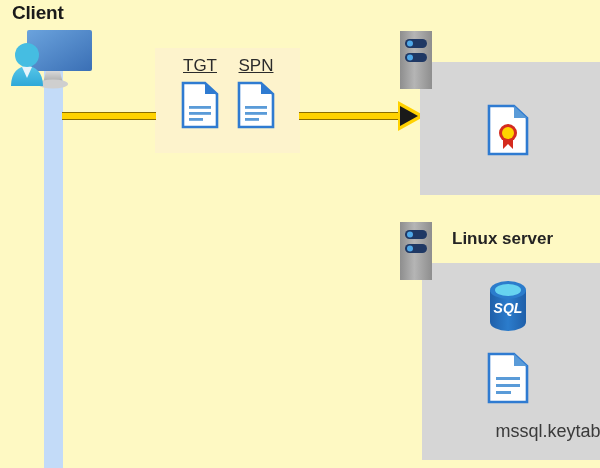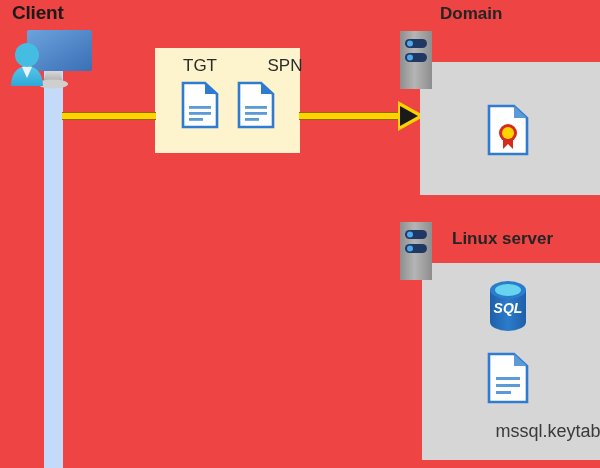--- a/index.html
+++ b/index.html
@@ -7,21 +7,21 @@
     padding: 0;
     background: #ffffff;
   }
   body {
     font-family: "Liberation Sans", sans-serif;
   }
   #canvas {
     position: relative;
     width: 600px;
     height: 468px;
-    background: #ef4444;
+    background: #fef9c3;
     overflow: hidden;
   }
 
   
   .abs { position: absolute; }
 
   
   #client-lifeline {
     left: 44px;
     top: 68px;
@@ -57,23 +57,24 @@
     height: 105px;
     background: #fdf3cc;
   }
   .msg-label {
     position: absolute;
     top: 8px;
     font-size: 17px;
     color: #2b2b2b;
     text-align: center;
     width: 46px;
+    text-decoration: underline;
   }
   #tgt-label { left: 22px; }
-  #spn-label { left: 78px; margin-left: 29px; }
+  #spn-label { left: 78px; }
 
   .msg-doc {
     position: absolute;
     top: 33px;
     width: 38px;
     height: 48px;
   }
   #tgt-doc { left: 26px; }
   #spn-doc { left: 82px; }
 
@@ -250,21 +251,20 @@
       </defs>
       <rect x="0" y="0" width="32" height="58" fill="url(#rackGrad1)"></rect>
       <rect x="5" y="8" width="22" height="9" rx="4.5" fill="#1f3864"></rect>
       <circle cx="10" cy="12.5" r="3" fill="#4fa8e8"></circle>
       <rect x="5" y="22" width="22" height="9" rx="4.5" fill="#1f3864"></rect>
       <circle cx="10" cy="26.5" r="3" fill="#4fa8e8"></circle>
     </svg>
   </div>
 
   <div class="abs server-title" id="dc-title">
-    <div>Domain</div>
   </div>
 
   <div class="abs" id="cert-icon">
     <svg width="42" height="52" viewBox="0 0 42 52" xmlns="http://www.w3.org/2000/svg">
       <path d="M2 2 H27 L40 14 V50 H2 Z" fill="#ffffff" stroke="#2f7bd1" stroke-width="2.6"></path>
       <path d="M27 2 L40 14 H27 Z" fill="#5a9bd8"></path>
 
       <path d="M16 31 L16 45 L21 40 L26 45 L26 31 Z" fill="#d52b1e"></path>
 
       <circle cx="21" cy="29" r="9" fill="#d52b1e"></circle>

